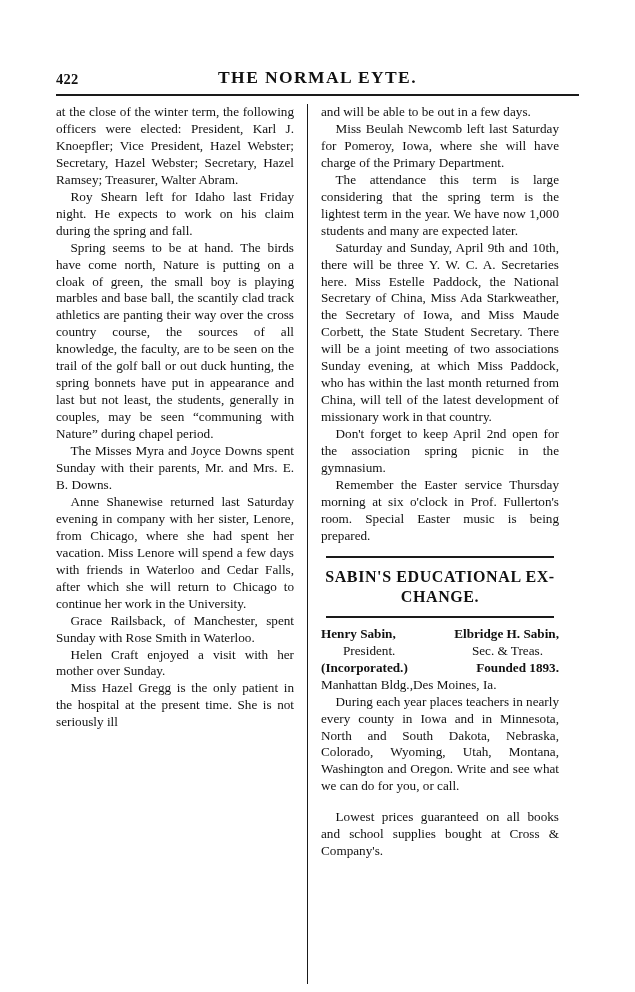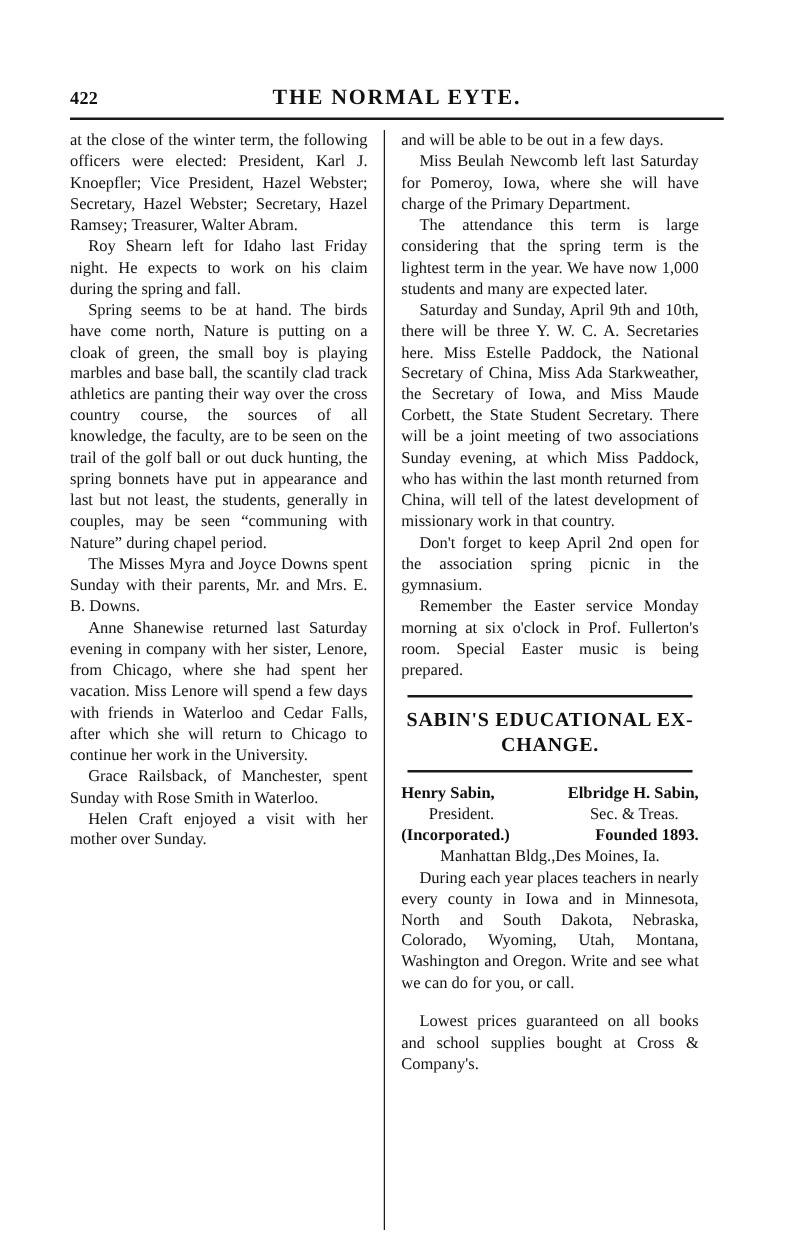--- a/index.html
+++ b/index.html
@@ -112,21 +112,21 @@
   }
   .ad-line {
     display: flex;
     justify-content: space-between;
     font-size: 13.2px;
     font-weight: bold;
   }
   .ad-addr {
     font-size: 13.2px;
     display: flex;
-    justify-content: center;
+    justify-content: flex-start;
   }
   .spacer-md { height: 14px; }
 </style>
 </head>
 <body>
 
 <div class="page">
 
   <div class="header">
     <div class="folio">422</div>
@@ -138,31 +138,32 @@
   <div class="columns">
 
     <div class="col col-left">
       <p class="noindent">at the close of the winter term, the following officers were elected: President, Karl J. Knoepfler; Vice President, Hazel Webster; Secretary, Hazel Webster; Secretary, Hazel Ramsey; Treasurer, Walter Abram.</p>
       <p>Roy Shearn left for Idaho last Friday night. He expects to work on his claim during the spring and fall.</p>
       <p>Spring seems to be at hand. The birds have come north, Nature is putting on a cloak of green, the small boy is playing marbles and base ball, the scantily clad track athletics are panting their way over the cross country course, the sources of all knowledge, the faculty, are to be seen on the trail of the golf ball or out duck hunting, the spring bonnets have put in appearance and last but not least, the students, generally in couples, may be seen “communing with Nature” during chapel period.</p>
       <p>The Misses Myra and Joyce Downs spent Sunday with their parents, Mr. and Mrs. E. B. Downs.</p>
       <p>Anne Shanewise returned last Saturday evening in company with her sister, Lenore, from Chicago, where she had spent her vacation. Miss Lenore will spend a few days with friends in Waterloo and Cedar Falls, after which she will return to Chicago to continue her work in the University.</p>
       <p>Grace Railsback, of Manchester, spent Sunday with Rose Smith in Waterloo.</p>
       <p>Helen Craft enjoyed a visit with her mother over Sunday.</p>
+      <p>Miss Hazel Gregg is the only patient in the hospital at the present time. She is not seriously ill</p>
     </div>
 
     <div class="col-sep"></div>
 
     <div class="col col-right">
       <p class="noindent">and will be able to be out in a few days.</p>
       <p>Miss Beulah Newcomb left last Saturday for Pomeroy, Iowa, where she will have charge of the Primary Department.</p>
       <p>The attendance this term is large considering that the spring term is the lightest term in the year. We have now 1,000 students and many are expected later.</p>
       <p>Saturday and Sunday, April 9th and 10th, there will be three Y. W. C. A. Secretaries here. Miss Estelle Paddock, the National Secretary of China, Miss Ada Starkweather, the Secretary of Iowa, and Miss Maude Corbett, the State Student Secretary. There will be a joint meeting of two associations Sunday evening, at which Miss Paddock, who has within the last month returned from China, will tell of the latest development of missionary work in that country.</p>
       <p>Don't forget to keep April 2nd open for the association spring picnic in the gymnasium.</p>
-      <p>Remember the Easter service Monday morning at six o'clock in Prof. Fullerton's room. Special Easter music is being prepared.</p>
+      <p>Remember the Easter service Thursday morning at six o'clock in Prof. Fullerton's room. Special Easter music is being prepared.</p>
 
       <div class="ad-rule"></div>
 
       <div>
         <div class="adhead">SABIN'S   EDUCATIONAL   EX-</div>
         <div class="adhead">CHANGE.</div>
       </div>
 
       <div class="ad-rule-short"></div>
 

